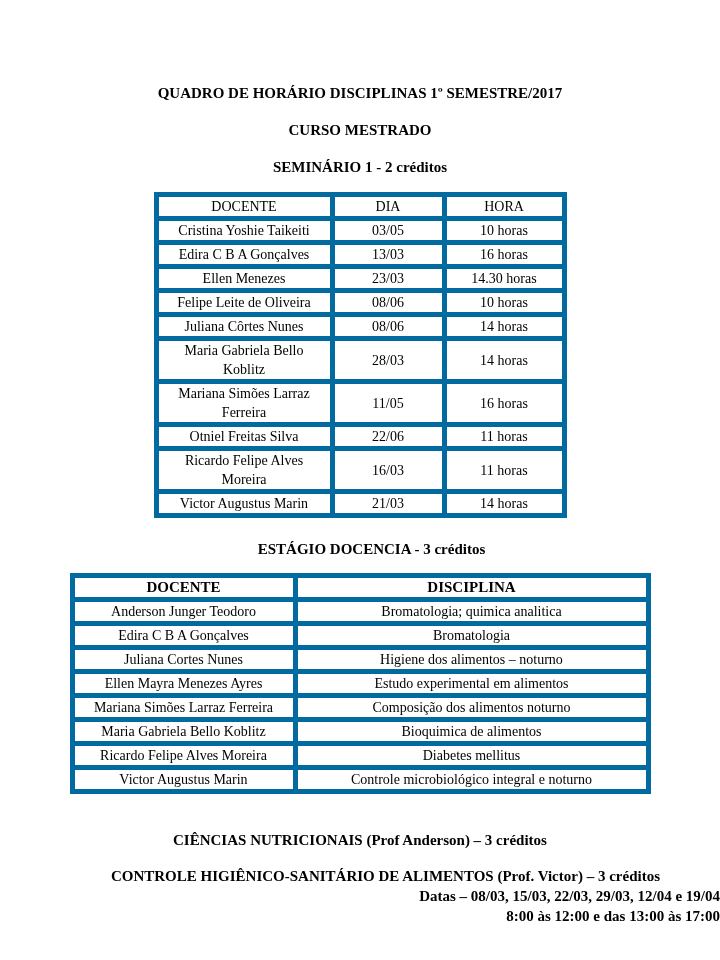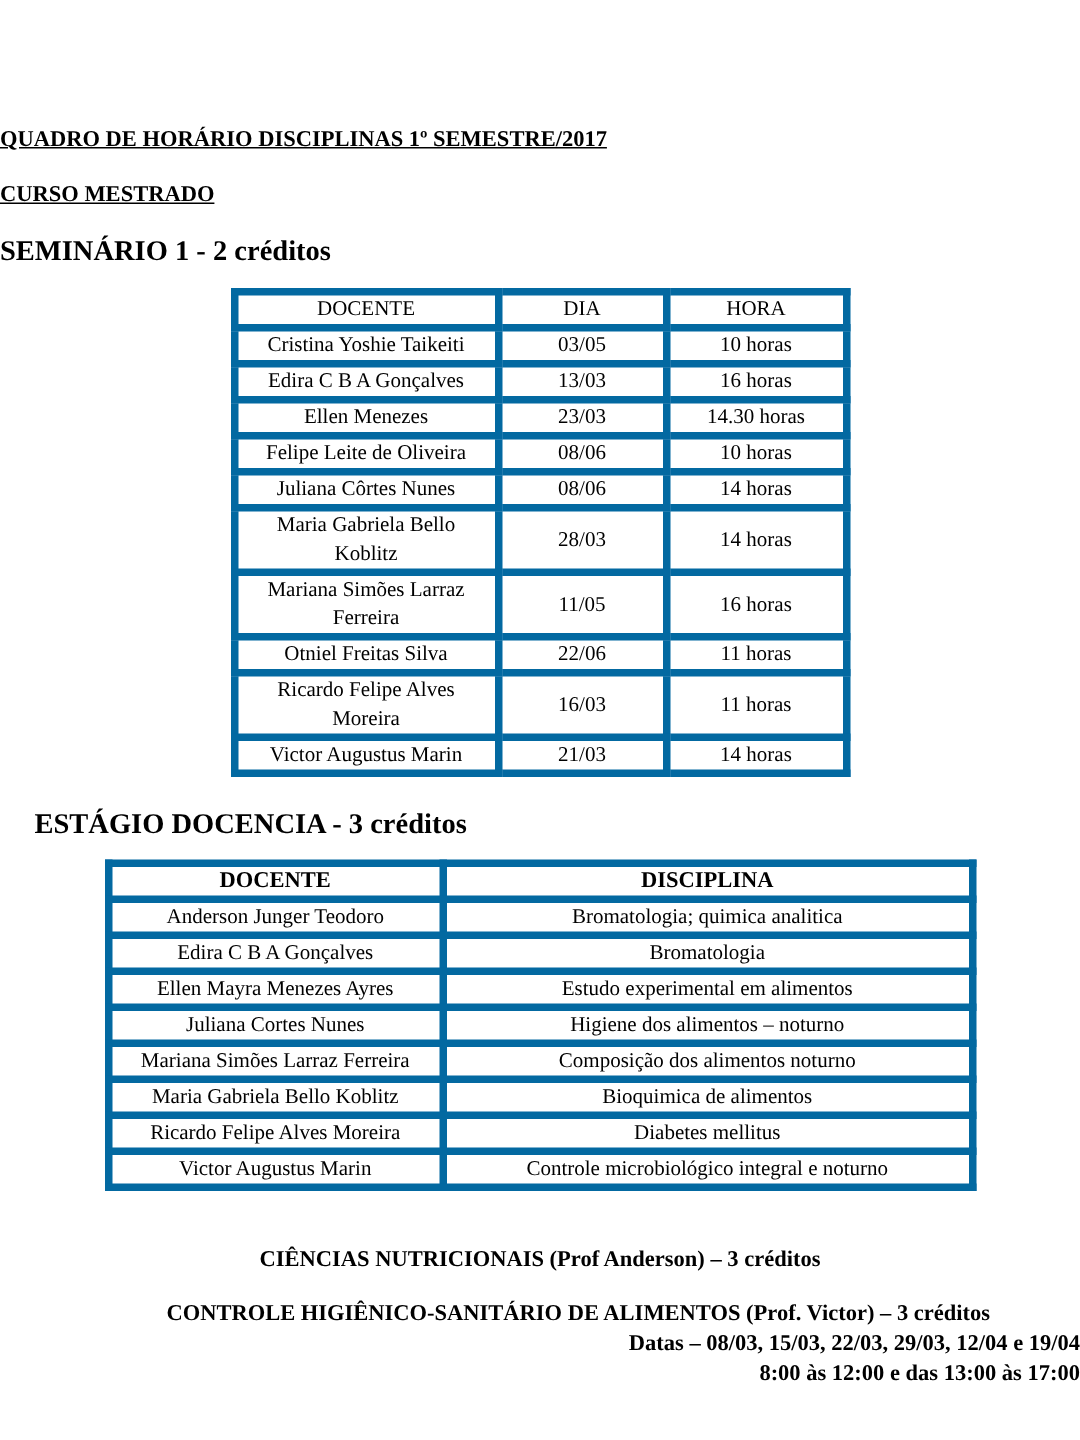--- a/index.html
+++ b/index.html
@@ -13,29 +13,28 @@
   }
   .page {
     width: 720px;
     height: 960px;
     padding-top: 84px;
     overflow: hidden;
   }
   .doc-title {
     font-size: 15px;
     font-weight: bold;
-    text-decoration: underline;
-    text-align: left;
+    text-align: center;
     margin: 0 0 18px 0;
     line-height: 19px;
   }
   .section-heading {
-    font-size: 19px;
+    font-size: 15px;
     font-weight: bold;
-    text-align: left;
+    text-align: center;
     margin: 0;
     line-height: 19px;
   }
   .heading-sem { margin: 16px 0 15px 0; }
   .heading-est { margin: 22px 0 14px 0; padding-left: 23px; }
   table {
     border-collapse: collapse;
     margin: 0 auto;
     table-layout: fixed;
   }
@@ -155,26 +154,26 @@
     <tbody>
         <tr>
           <td>Anderson Junger Teodoro</td>
           <td>Bromatologia; quimica analitica</td>
         </tr>
         <tr>
           <td>Edira C B A Gonçalves</td>
           <td>Bromatologia</td>
         </tr>
         <tr>
+          <td>Juliana Cortes Nunes</td>
+          <td>Higiene dos alimentos – noturno</td>
+        </tr>
+        <tr>
           <td>Ellen Mayra Menezes Ayres</td>
           <td>Estudo experimental em alimentos</td>
-        </tr>
-        <tr>
-          <td>Juliana Cortes Nunes</td>
-          <td>Higiene dos alimentos – noturno</td>
         </tr>
         <tr>
           <td>Mariana Simões Larraz Ferreira</td>
           <td>Composição dos alimentos noturno</td>
         </tr>
         <tr>
           <td>Maria Gabriela Bello Koblitz</td>
           <td>Bioquimica de alimentos</td>
         </tr>
         <tr>

